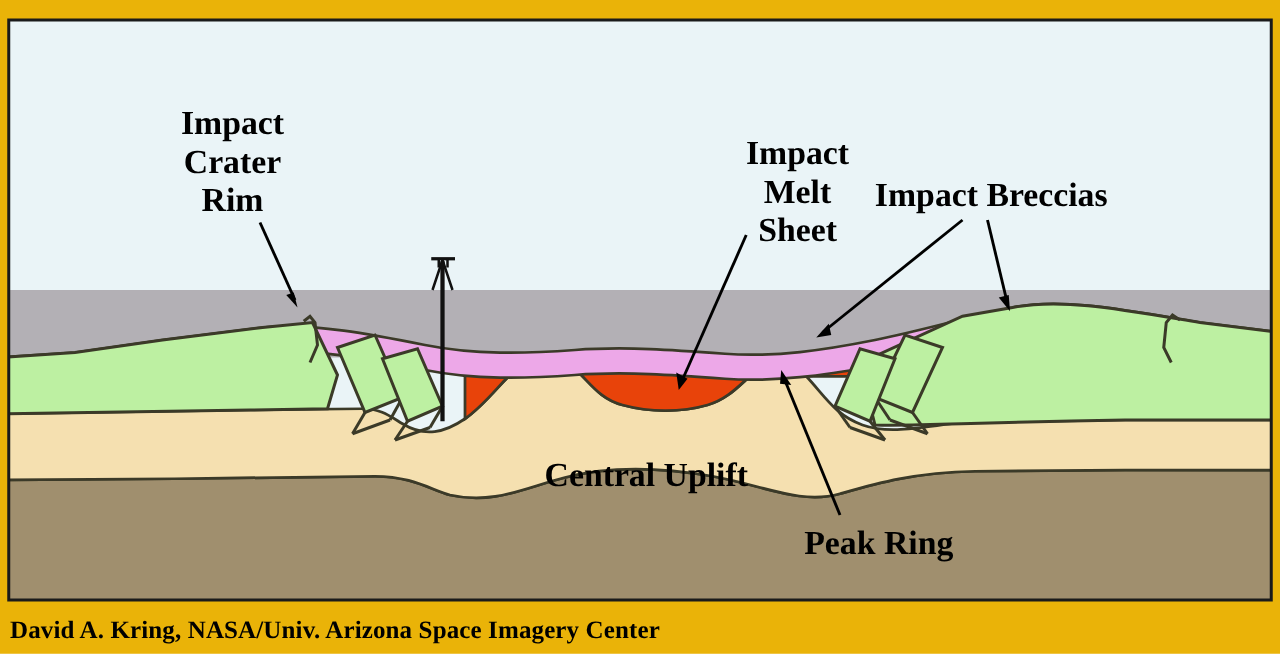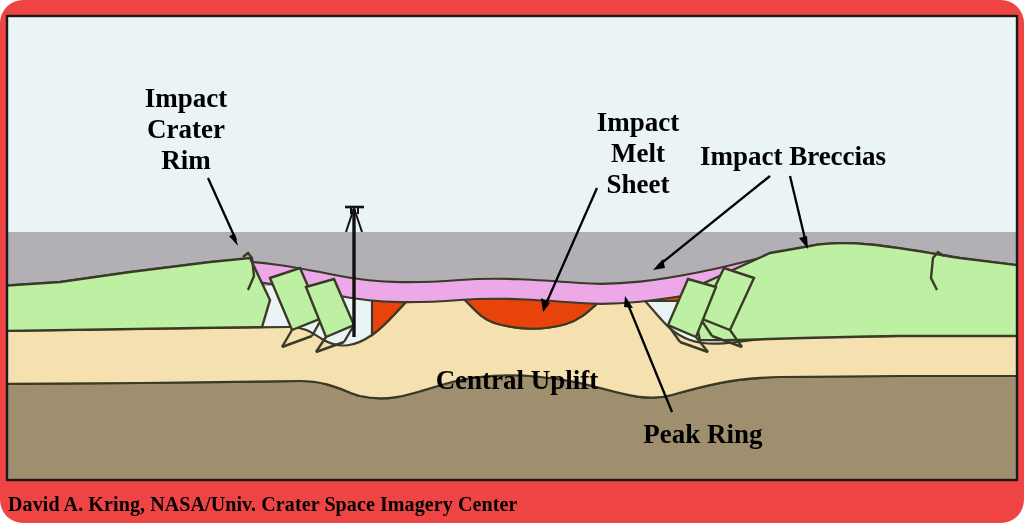--- a/index.html
+++ b/index.html
@@ -1,19 +1,19 @@
 <!DOCTYPE html>
 <html><head>
 <meta charset="utf-8">
 <title>Impact Crater Cross Section</title>
 <style>
   html,body{margin:0;padding:0;background:#ffffff;}
   body{width:1024px;height:523px;overflow:hidden;
        font-family:"Liberation Serif","DejaVu Serif",serif;}
-  #figure{position:relative;width:1024px;height:523px;background:#ef4444;border-radius:23px;}
+  #figure{position:relative;width:1024px;height:523px;background:#eab308;}
   #scene{position:absolute;left:0;top:0;width:1024px;height:523px;}
   .caption{position:absolute;left:8px;top:494px;width:900px;
            font-family:"Liberation Serif","DejaVu Serif",serif;
            font-size:20px;font-weight:bold;color:#000000;
            letter-spacing:0.1px;line-height:1;white-space:nowrap;}
   svg text{font-family:"Liberation Serif","DejaVu Serif",serif;
            font-weight:bold;fill:#000000;}
   .lbl{font-size:27px;}
 </style>
 </head>
@@ -162,15 +162,15 @@
         <text class="lbl" x="517" y="389" text-anchor="middle">Central Uplift</text>
 
         <text class="lbl" x="703" y="443" text-anchor="middle">Peak Ring</text>
       </g>
 
     </g>
 
     <rect x="7" y="16" width="1010" height="464" fill="none" stroke="#1a1a1a" stroke-width="2.4"></rect>
   </svg>
 
-  <div class="caption">David A. Kring, NASA/Univ. Crater Space Imagery Center</div>
+  <div class="caption">David A. Kring, NASA/Univ. Arizona Space Imagery Center</div>
 
 </div>
 
 </body></html>

